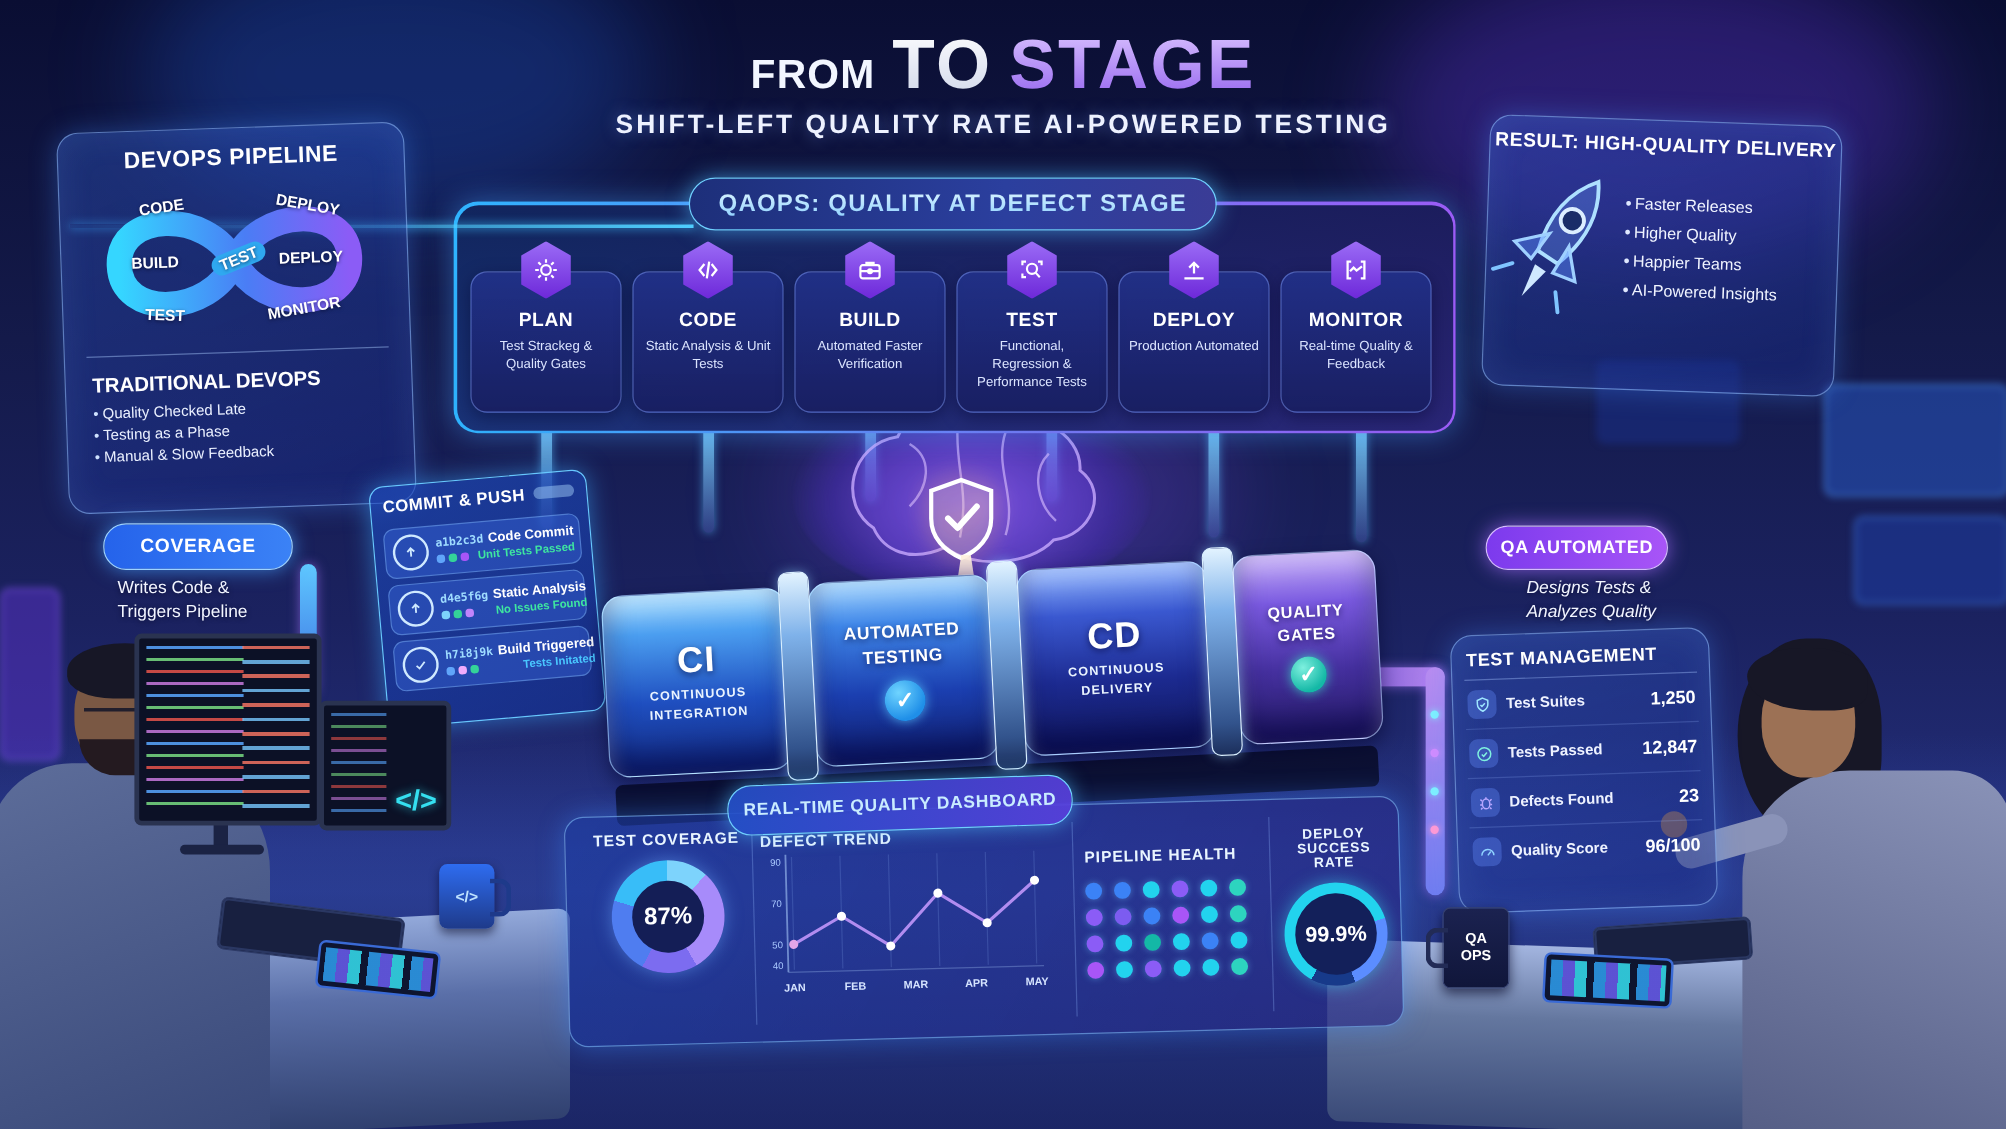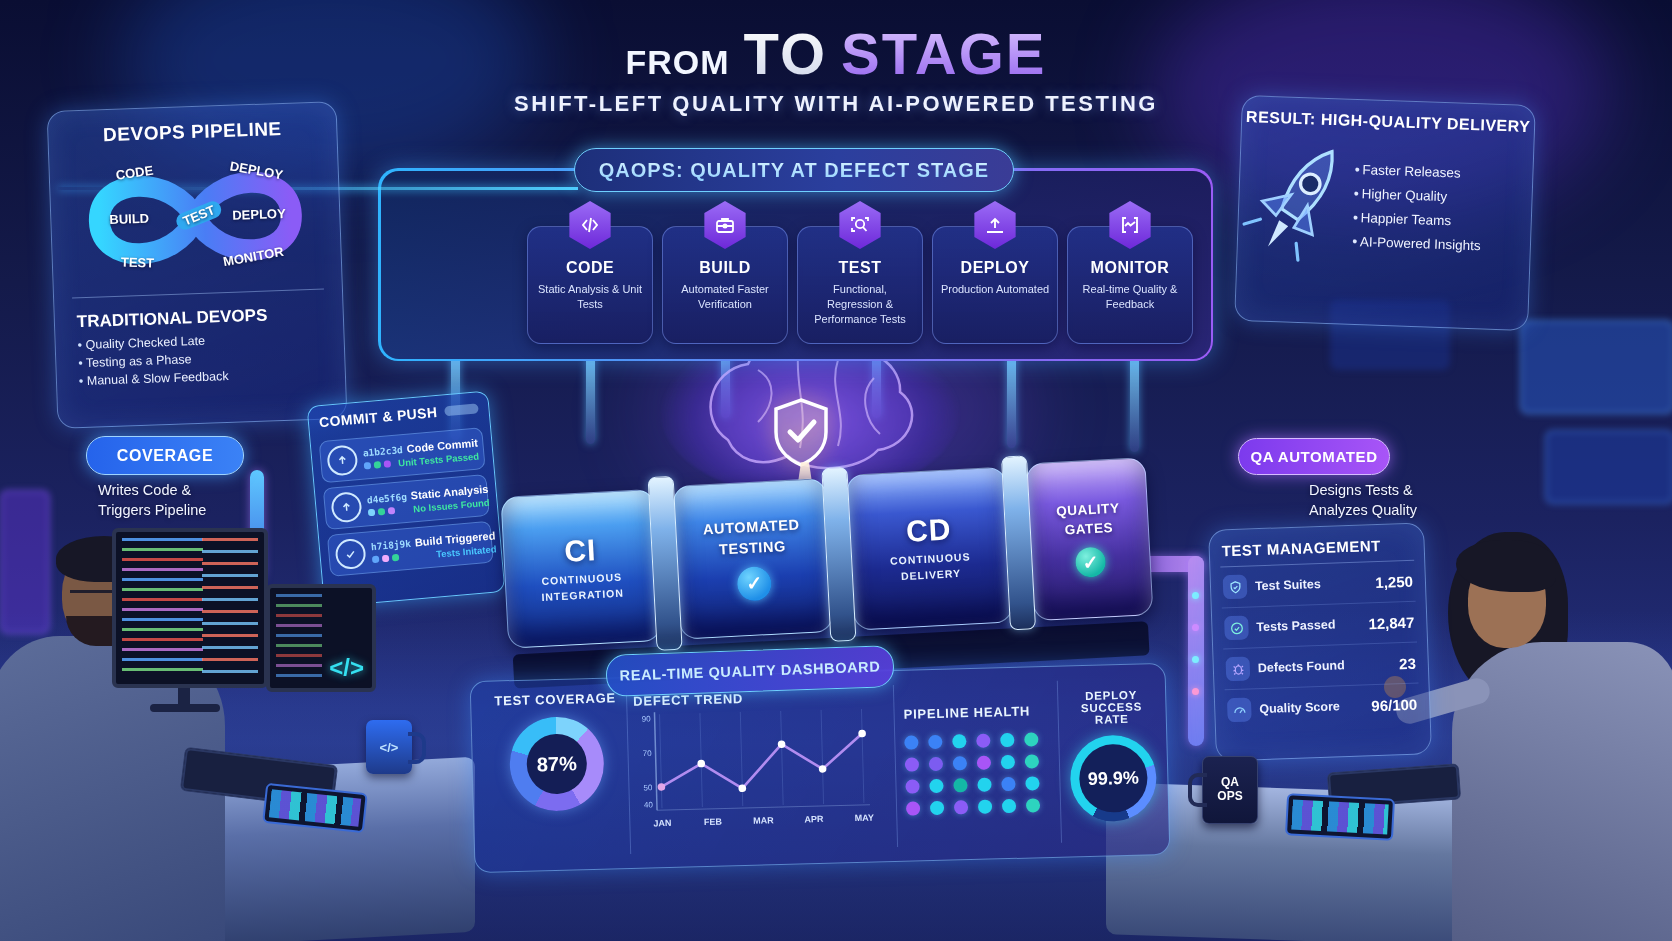--- a/index.html
+++ b/index.html
@@ -201,21 +201,21 @@
   <div class="bg-panel" style="left:0px;top:490px;width:46px;height:140px;background:rgba(90,50,200,.5);border:2px solid rgba(150,100,255,.5);"></div>
   <div class="bg-panel" style="left:1330px;top:300px;width:120px;height:70px;background:rgba(25,45,130,.6);"></div>
   <div class="floor"></div>
 
   <div class="title-wrap">
     <div class="title-line">
       <span class="t-from">FROM</span>
       <span class="t-big t-to">TO</span>
       <span class="t-big t-qaops">STAGE</span>
     </div>
-    <div class="subtitle">SHIFT-LEFT QUALITY WITH AI-POWERED TESTING</div>
+    <div class="subtitle">SHIFT-LEFT QUALITY RATE AI-POWERED TESTING</div>
   </div>
 
   <div class="glass devops-panel abs">
     <div class="panel-title">DEVOPS PIPELINE</div>
     <div class="loop-wrap">
       <svg width="252" height="134" viewBox="0 0 252 134">
         <defs>
           <linearGradient id="inf" x1="0" y1="0" x2="1" y2="0">
             <stop offset="0" stop-color="#35d6ff"></stop>
               <stop offset="0.55" stop-color="#4a7df5"></stop>
@@ -244,20 +244,30 @@
   </div>
 
   <div class="header-line"></div>
   <div class="qaops-frame">
       <div class="qaops-inner"></div>
     </div>
   <div class="qaops-pill">
     <span>QAOPS: QUALITY AT DEFECT STAGE</span>
   </div>
 
+  <div class="stage-card" style="left:392px;">
+    <div class="stage-hex">
+      <svg width="24" height="24" viewBox="0 0 24 24" fill="none" stroke="#fff" stroke-width="1.8">
+          <circle cx="12" cy="12" r="4"></circle>
+          <path d="M12 3v3M12 18v3M3 12h3M18 12h3M5.6 5.6l2.1 2.1M16.3 16.3l2.1 2.1M18.4 5.6l-2.1 2.1M7.7 16.3l-2.1 2.1"></path>
+        </svg>
+    </div>
+    <div class="stage-title">PLAN</div>
+    <div class="stage-desc">Test Strackeg &amp; Quality Gates</div>
+  </div>
   <div class="stage-card" style="left:527px;">
     <div class="stage-hex">
       <svg width="24" height="24" viewBox="0 0 24 24" fill="none" stroke="#fff" stroke-width="1.9">
           <path d="M9 7 5 12l4 5M15 7l4 5-4 5M13 5l-2 14"></path>
         </svg>
     </div>
     <div class="stage-title">CODE</div>
     <div class="stage-desc">Static Analysis &amp; Unit Tests</div>
   </div>
   <div class="stage-card" style="left:662px;">
@@ -322,21 +332,21 @@
   </div>
 
   <div class="role-pill dev-pill">
       <span>COVERAGE</span>
     </div>
   <div class="role-desc" style="left:98px;top:480px;">Writes Code &amp;
 Triggers Pipeline</div>
   <div class="role-pill qa-pill">
       <span>QA AUTOMATED</span>
     </div>
-  <div class="role-desc" style="left:1309px;top:480px;">Designs Tests &amp;
+  <div class="role-desc" style="left:1272px;top:480px;font-style:italic;">Designs Tests &amp;
 Analyzes Quality</div>
 
   <div class="vpipe" style="left:451px;top:348px;height:92px;"></div>
   <div class="vpipe" style="left:586px;top:348px;height:96px;"></div>
   <div class="vpipe" style="left:721px;top:348px;height:70px;"></div>
   <div class="vpipe" style="left:872px;top:348px;height:70px;"></div>
   <div class="vpipe" style="left:1007px;top:348px;height:100px;"></div>
   <div class="vpipe" style="left:1130px;top:348px;height:104px;"></div>
   <div class="rpipe" style="left:1134px;top:556px;width:70px;height:16px;"></div>
   <div class="rpipe" style="left:1188px;top:556px;width:16px;height:190px;background:linear-gradient(180deg,#b98cf0,#6f7df0);"></div>

